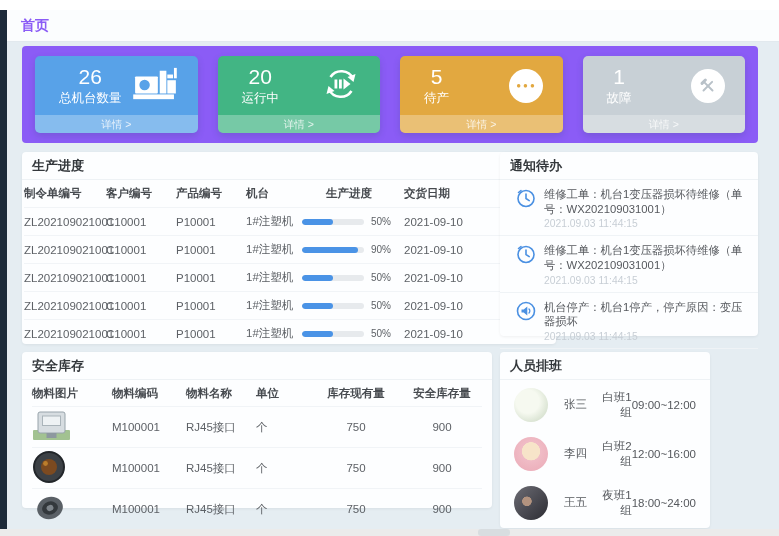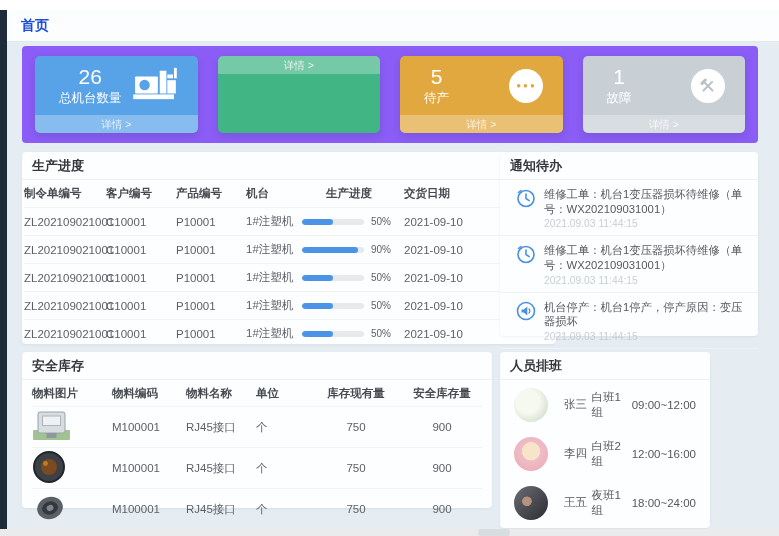--- a/index.html
+++ b/index.html
@@ -3,21 +3,21 @@
 <meta charset="utf-8">
 <style>
   html,body{margin:0;padding:0;}
   body{width:779px;height:536px;position:relative;overflow:hidden;background:#e5edf2;
        font-family:"Liberation Sans","DejaVu Sans",sans-serif;color:#55585d;}
   .abs{position:absolute;}
   
   #topbar{left:0;top:0;width:779px;height:10px;background:#ffffff;}
   #left-edge{left:0;top:10px;width:7px;height:526px;background:#1d2b3a;}
   #headerbar{left:7px;top:10px;width:772px;height:31px;background:#fbfdfe;border-bottom:1px solid #e2e9ee;}
-  #page-title{margin:0;padding:7px 0 0 14px;font-size:14px;font-weight:bold;color:#1d4ed8;}
+  #page-title{margin:0;padding:7px 0 0 14px;font-size:14px;font-weight:bold;color:#8b5cf6;}
   #bottom-scroll{left:0;top:529px;width:779px;height:7px;background:#ebebeb;}
   #bottom-thumb{left:478px;top:0;width:32px;height:7px;background:#d8dde0;border-radius:3px;}
   
   #cards-wrap{left:22px;top:46px;width:736px;height:97px;background:#8b5cf6;border-radius:4px;}
   #cards-row{display:flex;gap:20px;padding:10px 13px;}
   .card{flex:1;height:77px;border-radius:5px;box-shadow:0 3px 7px rgba(40,70,100,.20);
         display:flex;flex-direction:column;overflow:hidden;cursor:pointer;}
   .card-main{flex:1;display:flex;align-items:center;justify-content:space-between;padding:0 20px 0 24px;}
   .card-txt{text-align:center;line-height:1.15;}
   .card-value{font-size:21px;color:#ffffff;}
@@ -57,21 +57,21 @@
         font-size:11.5px;color:#5d6166;border-top:1px solid #f1f4f7;height:40px;}
   .irow:first-child{height:26px;border-top:none;font-weight:bold;color:#474b50;}
   .icell-num{text-align:center;}
   
   .srow{display:flex;align-items:center;height:49px;padding:0 14px;font-size:11.5px;color:#55585d;}
   .avatar{width:34px;height:34px;border-radius:50%;margin-right:16px;flex:0 0 34px;}
   .av1{background:radial-gradient(circle at 40% 40%,#f6f9f0 40%,#dde6d6 70%,#ccd6c4 100%);}
   .av2{background:radial-gradient(circle at 50% 42%,#f7e4c9 34%,#f0bcc6 36%,#eaa9b6 100%);}
   .av3{background:radial-gradient(circle at 38% 45%,#b3937f 16%,rgba(0,0,0,0) 18%),linear-gradient(135deg,#6c6c74,#2c2c33);}
   .sname{width:52px;}
-  .sshift{width:76px;}
+  .sshift{width:76px;text-align:right;}
   .stime{flex:1;}
 </style>
 </head>
 <body>
 
 <div class="abs" id="topbar"></div>
 <div class="abs" id="left-edge"></div>
 
 <div class="abs" id="headerbar">
   <h1 id="page-title">首页</h1>
@@ -95,20 +95,39 @@
             <rect x="37" y="9" width="6" height="4" fill="#fff"></rect>
             <rect x="37" y="15" width="9" height="14" fill="#fff"></rect>
             <rect x="44" y="2" width="3" height="11" fill="#fff"></rect>
           </svg>
         </span>
       </div>
       <div class="card-foot">详情 &gt;</div>
     </div>
 
     <div class="card c2" style="background: rgb(66, 181, 132);">
+      <div class="card-main">
+        <div class="card-txt">
+          <div class="card-value">20</div>
+          <div class="card-label">运行中</div>
+        </div>
+        <span>
+          <svg width="38" height="38" viewBox="0 0 38 38">
+            <g fill="none" stroke="#fff" stroke-width="2.6">
+              <path d="M8.5 12 A13 13 0 0 1 31 13.5"></path>
+              <path d="M29.5 26 A13 13 0 0 1 7 24.5"></path>
+            </g>
+            <path d="M33.5 9 L31.5 17 L25.5 12 Z" fill="#fff"></path>
+            <path d="M4.5 29 L6.5 21 L12.5 26 Z" fill="#fff"></path>
+            <rect x="12.5" y="14.5" width="2.8" height="9" fill="#fff"></rect>
+            <rect x="17" y="14.5" width="2.8" height="9" fill="#fff"></rect>
+            <path d="M21.5 13.5 L28.5 19 L21.5 24.5 Z" fill="#fff"></path>
+          </svg>
+        </span>
+      </div>
       <div class="card-foot">详情 &gt;</div>
     </div>
 
     <div class="card c3" style="background: rgb(226, 168, 64);">
       <div class="card-main">
         <div class="card-txt">
           <div class="card-value">5</div>
           <div class="card-label">待产</div>
         </div>
         <span class="circle-ic">

